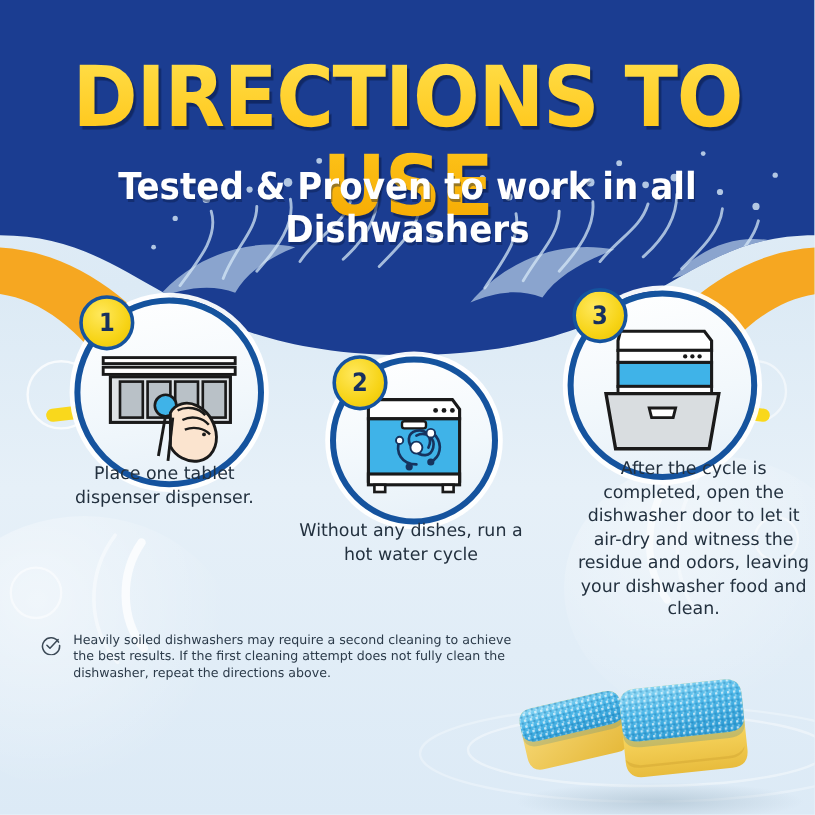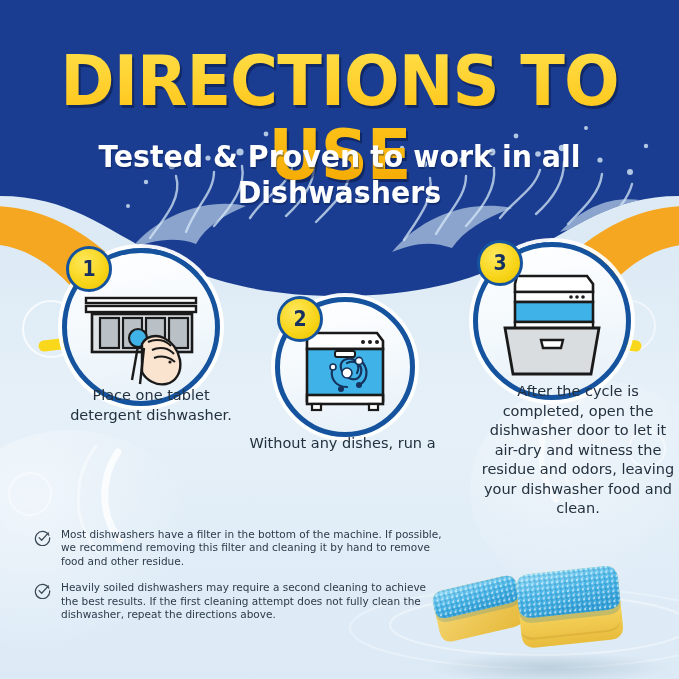--- a/index.html
+++ b/index.html
@@ -194,23 +194,23 @@
       <path d="M76 88 C84 84 93 86 98 92" fill="none" stroke="#1a1a1a" stroke-width="2"></path>
       <path d="M78 96 C86 93 94 95 99 100" fill="none" stroke="#1a1a1a" stroke-width="2"></path>
       <path d="M62 84 L56 118" fill="none" stroke="#1a1a1a" stroke-width="2.4"></path>
       <path d="M68 86 L64 122" fill="none" stroke="#1a1a1a" stroke-width="2.4"></path>
       <circle cx="94" cy="100" r="1.6" fill="#1a1a1a"></circle>
     </svg>
   </div>
   <div class="badge" style="left:66px;top:246px;">
     <span>1</span>
   </div>
-  <div class="cap" style="left:46px;top:386px;width:210px;">
+  <div class="cap" style="left:32px;top:386px;width:210px;">
     <div>Place one tablet</div>
-    <div>detergent dishwasher.</div>
+    <div>dispenser dispenser.</div>
   </div>
 
   <div class="step-circle" style="left:275px;top:297px;width:130px;height:130px;">
     <svg width="104" height="104" viewBox="0 0 104 104">
 
       <path d="M16 18 L84 18 L90 26 L90 34 L14 34 L14 26 Z" fill="#ffffff" stroke="#1a1a1a" stroke-width="2.6"></path>
       <g fill="#1a1a1a">
           <circle cx="70" cy="27" r="2"></circle>
           <circle cx="77" cy="27" r="2"></circle>
           <circle cx="84" cy="27" r="2"></circle>
@@ -234,20 +234,21 @@
       <circle cx="40" cy="52" r="3" fill="#ffffff" stroke="#16335e" stroke-width="1.6"></circle>
       <circle cx="66" cy="70" r="3" fill="#16335e"></circle>
       <circle cx="48" cy="74" r="3" fill="#16335e"></circle>
     </svg>
   </div>
   <div class="badge" style="left:277px;top:296px;">
     <span>2</span>
   </div>
   <div class="cap" style="left:240px;top:434px;width:205px;">
     <div>Without any dishes, run a</div>
+    <div>hot water cycle</div>
   </div>
 
   <div class="step-circle" style="left:473px;top:242px;width:148px;height:148px;">
     <svg width="122" height="122" viewBox="0 0 122 122">
 
       <path d="M26 16 L96 16 L102 24 L102 32 L24 32 L24 24 Z" fill="#ffffff" stroke="#1a1a1a" stroke-width="2.6"></path>
       <rect x="24" y="32" width="78" height="10" fill="#ffffff" stroke="#1a1a1a" stroke-width="2.4"></rect>
       <g fill="#1a1a1a">
           <circle cx="80" cy="37" r="1.8"></circle>
           <circle cx="86" cy="37" r="1.8"></circle>
@@ -267,27 +268,20 @@
     <div>After the cycle is</div>
     <div>completed, open the</div>
     <div>dishwasher door to let it</div>
     <div>air-dry and witness the</div>
     <div>residue and odors, leaving</div>
     <div>your dishwasher food and</div>
     <div>clean.</div>
   </div>
 
   <div class="bullets">
-    <div class="bullet">
-      <svg class="chk" viewBox="0 0 20 20">
-        <path d="M17.4 7.2 A8.4 8.4 0 1 0 18.4 10.4" fill="none" stroke="#3c4a57" stroke-width="1.5" stroke-linecap="round"></path>
-        <path d="M6 10.2 L9 13.2 L17 4.6" fill="none" stroke="#3c4a57" stroke-width="1.5" stroke-linecap="round" stroke-linejoin="round"></path>
-      </svg>
-      <div class="btxt">Most dishwashers have a filter in the bottom of the machine. If possible, we recommend removing this filter and cleaning it by hand to remove food and other residue.</div>
-    </div>
     <div class="bullet">
       <svg class="chk" viewBox="0 0 20 20">
         <path d="M17.4 7.2 A8.4 8.4 0 1 0 18.4 10.4" fill="none" stroke="#3c4a57" stroke-width="1.5" stroke-linecap="round"></path>
         <path d="M6 10.2 L9 13.2 L17 4.6" fill="none" stroke="#3c4a57" stroke-width="1.5" stroke-linecap="round" stroke-linejoin="round"></path>
       </svg>
       <div class="btxt">Heavily soiled dishwashers may require a second cleaning to achieve the best results. If the first cleaning attempt does not fully clean the dishwasher, repeat the directions above.</div>
     </div>
   </div>
 
   <div class="tablets">

